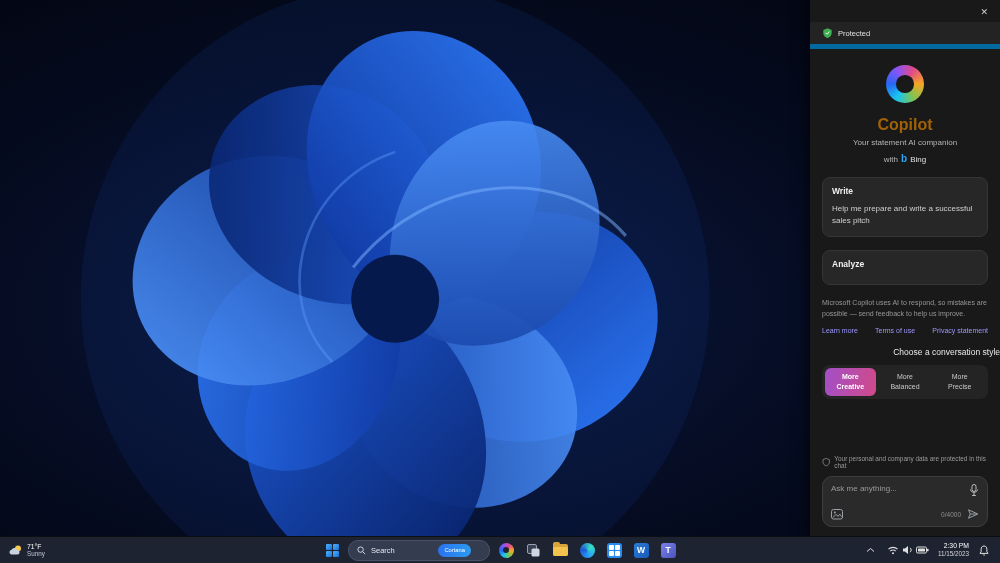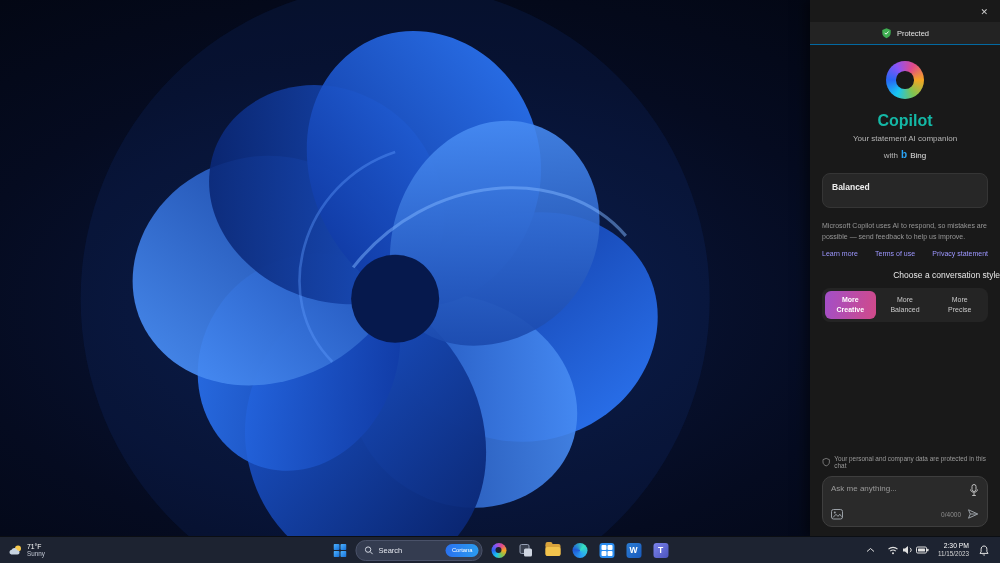--- a/index.html
+++ b/index.html
@@ -13,28 +13,28 @@
   .desktop svg{display:block;width:100%;height:100%;}
 
   
   .copilot{
     position:absolute;top:0;right:0;width:190px;height:537px;
     background:#191919;display:flex;flex-direction:column;
     box-shadow:-4px 0 12px rgba(0,0,0,.5);z-index:5;color:#ddd;
   }
   .cp-header{height:20px;display:flex;justify-content:flex-end;align-items:center;padding:2px 8px 0;}
   .cp-close{background:none;border:none;color:#cfcfcf;font-size:9px;cursor:pointer;padding:2px 4px;line-height:1;}
-  .cp-protected{display:flex;align-items:center;gap:5px;padding:5px 12px;background:#232323;border-bottom:1px solid #0369a1;justify-content:center;}
+  .cp-protected{display:flex;align-items:center;gap:5px;padding:5px 12px;background:#232323;border-bottom:5px solid #0369a1;}
   .cp-protected span{font-size:7.5px;color:#e2e2e2;}
   .cp-hero{text-align:center;margin-top:16px;}
   .ring{display:inline-block;position:relative;border-radius:50%;
     background:conic-gradient(from 210deg,#18c6f1,#2767f4,#8a54f7,#e0498a,#f5a623,#7ec452,#18c6f1);}
   .ring::after{content:"";position:absolute;inset:27%;border-radius:50%;background:var(--hole,#191919);}
   .cp-logo{width:38px;height:38px;}
-  .cp-title{font-size:16px;font-weight:700;color:#14b8a6;margin:9px 16px 4px;}
+  .cp-title{font-size:16px;font-weight:700;color:#a16207;margin:9px 16px 4px;}
   .cp-sub{font-size:8px;color:#b5b5b5;}
   .cp-with{font-size:8px;color:#b5b5b5;margin-top:7px;display:flex;justify-content:center;align-items:center;gap:3px;}
   .bing-b{color:#2aa3f5;font-weight:800;font-size:10px;line-height:1;}
   .bing-name{color:#e0e0e0;}
   .cp-card{margin:13px 12px 0;background:#272727;border:1px solid #353535;border-radius:8px;
     padding:8px 9px;text-align:left;cursor:pointer;}
   .cp-card-title{font-size:8.5px;font-weight:700;color:#efefef;margin-bottom:7px;}
   .cp-card-body{font-size:8px;color:#cfcfcf;line-height:1.55;}
   .cp-disclaimer{margin:12px 12px 0;font-size:7px;color:#979797;line-height:1.6;}
   .cp-links{display:flex;justify-content:space-between;margin:8px 12px 0;}
@@ -59,21 +59,21 @@
     border-top:1px solid rgba(0,0,0,.6);z-index:10;}
   .tb-weather{position:absolute;left:2px;top:0;bottom:0;display:flex;align-items:center;gap:4px;
     padding:0 7px;cursor:pointer;}
   .tb-temp{font-size:6.8px;color:#fff;}
   .tb-cond{font-size:6.3px;color:#c2c8d4;}
   .tb-center{position:absolute;left:50%;transform:translateX(-50%);top:0;bottom:0;
     display:flex;align-items:center;gap:5px;}
   .tb-btn{width:22px;height:22px;border:none;background:transparent;border-radius:4px;
     display:flex;align-items:center;justify-content:center;cursor:pointer;padding:0;}
   .tb-search{height:19px;width:114px;border-radius:10px;background:#343c50;border:1px solid #4a5269;
-    display:flex;align-items:center;gap:5px;padding:0 3px 0 8px;cursor:pointer;}
+    display:flex;align-items:center;gap:5px;padding:0 18px 0 8px;cursor:pointer;}
   .tb-search-label{font-size:7.5px;color:#e3e6ee;}
   .tb-search-badge{margin-left:auto;height:13px;border-radius:7px;
     background:linear-gradient(90deg,#2a72f0,#2a9bf0);color:#fff;font-size:5.8px;
     display:flex;align-items:center;padding:0 6px;}
   .mini-ring{width:15px;height:15px;--hole:#1d2331;}
   .sq-icon{width:15px;height:15px;border-radius:3px;display:flex;align-items:center;justify-content:center;
     color:#fff;font-size:8.5px;font-weight:700;}
   .edge-icon{width:15px;height:15px;border-radius:50%;
     background:conic-gradient(from 40deg,#35e0c0,#2aa3f5,#1f58d6,#35e0c0);}
   .folder-icon{position:relative;width:15px;height:12px;}
@@ -148,21 +148,25 @@
     <div class="cp-title">Copilot</div>
     <div class="cp-sub">Your statement AI companion</div>
     <div class="cp-with">
       <span>with</span>
       <span class="bing-b">b</span>
       <span class="bing-name">Bing</span>
     </div>
   </div>
 
   <div class="cp-card">
-    <div class="cp-card-title">Balanced</div>
+    <div class="cp-card-title">Write</div>
+    <div class="cp-card-body">Help me prepare and write a successful sales pitch</div>
+  </div>
+  <div class="cp-card">
+    <div class="cp-card-title">Analyze</div>
   </div>
 
   <p class="cp-disclaimer">Microsoft Copilot uses AI to respond, so mistakes are possible — send feedback to help us improve.</p>
 
   <div class="cp-links">
     <a>Learn more</a>
     <a>Terms of use</a>
     <a>Privacy statement</a>
   </div>
 

